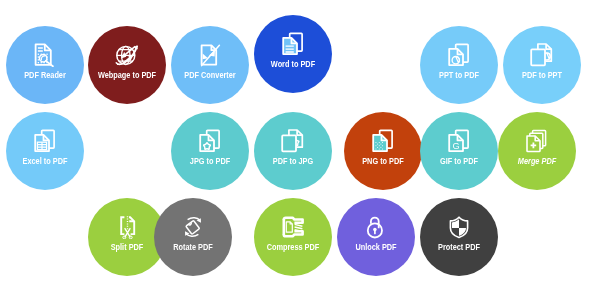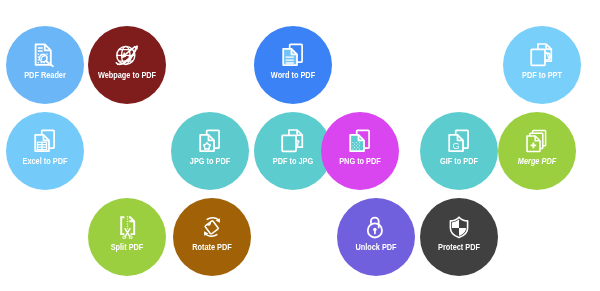--- a/index.html
+++ b/index.html
@@ -52,30 +52,54 @@
           <path d="M2.6 21.4 C 9.8 21.6 18.4 14.6 22.4 3.2" fill="none" stroke="#ffffff" stroke-width="1.3" stroke-linecap="round"></path>
           <path d="M21.6 2.2 L23.0 6.4 L18.8 4.4 Z" fill="#ffffff"></path>
           <path d="M20.2 3.4 L8.0 13.4" fill="none" stroke="#ffffff" stroke-width="1.6" stroke-linecap="butt"></path>
           <path d="M6.0 15.4 L11.2 13.8 L9.3 8.8 Z" fill="#ffffff"></path>
           <path d="M9.4 19.2 L16.4 13.4" fill="none" stroke="#ffffff" stroke-width="1.6" stroke-linecap="butt"></path>
           <path d="M18.6 11.6 L13.4 13.2 L15.4 18.2 Z" fill="#ffffff"></path>
         </svg>
       </span>
       <span class="lbl">Webpage to PDF</span>
     </div>
-    <div class="tile" style="left: 254.2px; top: 26px; background: #3b82f6; color: rgb(113, 194, 248);">
+    <div class="tile" style="left: 171.3px; top: 26px; background: rgb(111, 190, 248); color: rgb(111, 190, 248);">
+      <span class="ico">
+        <svg viewBox="0 0 24 24" xmlns="http://www.w3.org/2000/svg">
+          <path d="M3.6 2.4 h9.8 l4.8 4.8 v14.4 h-14.6 z" fill="none" stroke="#ffffff" stroke-width="1.8" stroke-linejoin="round"></path>
+          <path d="M13.4 2.4 v4.8 h4.8" fill="none" stroke="#ffffff" stroke-width="1.8" stroke-linejoin="round"></path>
+          <path d="M3.6 22.6 L21.4 2.2" fill="none" stroke="#ffffff" stroke-width="1.5" stroke-linecap="round"></path>
+          <path d="M4.6 10.6 L4.6 16.2 L10.0 15.2 Z" fill="#ffffff"></path>
+          <path d="M17.0 7.6 L16.6 13.6 L10.8 12.4 Z" fill="#ffffff"></path>
+        </svg>
+      </span>
+      <span class="lbl">PDF Converter</span>
+    </div>
+    <div class="tile" style="left: 254.2px; top: 15px; background: #1d4ed8; color: rgb(113, 194, 248);">
       <span class="ico">
         <svg viewBox="0 0 24 24" xmlns="http://www.w3.org/2000/svg">
           <rect x="8.7" y="1.4" width="12.4" height="17.7" rx="0.8" fill="none" stroke="#ffffff" stroke-width="1.7"></rect>
           <path d="M2.2 5.9 h8.3 l5.5 5.5 v10.7 h-13.8 z" fill="currentColor" stroke="#ffffff" stroke-width="1.8" stroke-linejoin="round"></path>
           <path d="M10.5 5.9 v5.5 h5.5" fill="none" stroke="#ffffff" stroke-width="1.8" stroke-linejoin="round"></path>
           <path d="M4.6 14.1 h8.2 M4.6 17.1 h8.2 M4.6 20.0 h8.2" stroke="#ffffff" stroke-width="1.35" stroke-linecap="butt"></path>
         </svg>
       </span>
       <span class="lbl">Word to PDF</span>
+    </div>
+    <div class="tile" style="left: 420px; top: 26px; background: rgb(118, 203, 249); color: rgb(118, 203, 249);">
+      <span class="ico">
+        <svg viewBox="0 0 24 24" xmlns="http://www.w3.org/2000/svg">
+          <rect x="8.7" y="1.4" width="12.4" height="17.7" rx="0.8" fill="none" stroke="#ffffff" stroke-width="1.7"></rect>
+          <path d="M2.2 5.9 h8.3 l5.5 5.5 v10.7 h-13.8 z" fill="currentColor" stroke="#ffffff" stroke-width="1.8" stroke-linejoin="round"></path>
+          <path d="M10.5 5.9 v5.5 h5.5" fill="none" stroke="#ffffff" stroke-width="1.8" stroke-linejoin="round"></path>
+          <circle cx="8.8" cy="17.2" r="3.7" fill="none" stroke="#ffffff" stroke-width="1.3"></circle>
+          <path d="M8.8 13.5 A3.7 3.7 0 0 1 11.4 19.8 Z" fill="none" stroke="#ffffff" stroke-width="1.2" stroke-linejoin="round"></path>
+        </svg>
+      </span>
+      <span class="lbl">PPT to PDF</span>
     </div>
     <div class="tile" style="left: 5.5px; top: 112px; background: rgb(116, 202, 249); color: rgb(116, 202, 249);">
       <span class="ico">
         <svg viewBox="0 0 24 24" xmlns="http://www.w3.org/2000/svg">
           <rect x="8.7" y="1.4" width="12.4" height="17.7" rx="0.8" fill="none" stroke="#ffffff" stroke-width="1.7"></rect>
           <path d="M2.2 5.9 h8.3 l5.5 5.5 v10.7 h-13.8 z" fill="currentColor" stroke="#ffffff" stroke-width="1.8" stroke-linejoin="round"></path>
           <path d="M10.5 5.9 v5.5 h5.5" fill="none" stroke="#ffffff" stroke-width="1.8" stroke-linejoin="round"></path>
           <rect x="4.4" y="13.2" width="9.2" height="7.4" fill="none" stroke="#ffffff" stroke-width="1.3"></rect>
           <path d="M4.4 15.7 h9.2 M4.4 18.1 h9.2 M9.0 13.2 v7.4" stroke="#ffffff" stroke-width="1.2"></path>
         </svg>
@@ -111,21 +135,21 @@
           <path d="M7.9 1.0 h8.2 l5.2 5.2 v12.0 h-13.4 z" fill="currentColor" stroke="#ffffff" stroke-width="1.7" stroke-linejoin="round"></path>
           <path d="M16.1 1.0 v5.2 h5.2" fill="none" stroke="#ffffff" stroke-width="1.7" stroke-linejoin="round"></path>
           <g transform="translate(5.6,-3.8)">
             <path d="M8.44 14.34 Q9.00 13.30 9.56 14.34 L9.62 14.45 Q10.23 15.60 11.52 15.83 L11.65 15.86 Q12.80 16.06 11.99 16.91 L11.90 17.01 Q11.00 17.95 11.17 19.24 L11.19 19.37 Q11.35 20.54 10.29 20.02 L10.18 19.97 Q9.00 19.40 7.82 19.97 L7.71 20.02 Q6.65 20.54 6.81 19.37 L6.83 19.24 Q7.00 17.95 6.10 17.01 L6.01 16.91 Q5.20 16.06 6.35 15.86 L6.48 15.83 Q7.77 15.60 8.38 14.45 L8.44 14.34 Z" fill="none" stroke="#ffffff" stroke-width="1.4" stroke-linejoin="round"></path>
           </g>
           <rect x="1.2" y="6.4" width="13.8" height="16.0" rx="0.8" fill="currentColor" stroke="#ffffff" stroke-width="1.8"></rect>
         </svg>
       </span>
       <span class="lbl">PDF to JPG</span>
     </div>
-    <div class="tile" style="left: 321px; top: 112px; background: #d946ef; color: rgb(93, 204, 206);">
+    <div class="tile" style="left: 344px; top: 112px; background: #c2410c; color: rgb(93, 204, 206);">
       <span class="ico">
         <svg viewBox="0 0 24 24" xmlns="http://www.w3.org/2000/svg">
           <rect x="8.7" y="1.4" width="12.4" height="17.7" rx="0.8" fill="none" stroke="#ffffff" stroke-width="1.7"></rect>
           <path d="M2.2 5.9 h8.3 l5.5 5.5 v10.7 h-13.8 z" fill="currentColor" stroke="#ffffff" stroke-width="1.8" stroke-linejoin="round"></path>
           <path d="M10.5 5.9 v5.5 h5.5" fill="none" stroke="#ffffff" stroke-width="1.8" stroke-linejoin="round"></path>
           <g fill="#ffffff">
             <rect x="4.50" y="13.00" width="0.9" height="0.9"></rect>
             <rect x="7.80" y="13.00" width="0.9" height="0.9"></rect>
             <rect x="11.10" y="13.00" width="0.9" height="0.9"></rect>
             <rect x="6.15" y="14.65" width="0.9" height="0.9"></rect>
@@ -173,35 +197,48 @@
           <path d="M15.2 5.3 v1.0 h4.0" fill="none" stroke="#ffffff" stroke-width="1.9" stroke-linejoin="miter"></path>
           <path d="M9.4 2.3 h-3.2 v16.8 h3.2" fill="none" stroke="#ffffff" stroke-width="1.9" stroke-linejoin="miter" stroke-linecap="butt"></path>
           <path d="M12.5 1.2 v14.0" fill="none" stroke="#ffffff" stroke-width="1.4" stroke-dasharray="1.0 1.4" stroke-linecap="butt"></path>
           <path d="M10.0 21.8 L15.0 13.6 M15.0 21.8 L10.0 13.6" fill="none" stroke="#ffffff" stroke-width="1.4" stroke-linecap="round"></path>
           <circle cx="9.3" cy="22.4" r="1.45" fill="none" stroke="#ffffff" stroke-width="1.0"></circle>
           <circle cx="15.7" cy="22.4" r="1.45" fill="none" stroke="#ffffff" stroke-width="1.0"></circle>
         </svg>
       </span>
       <span class="lbl">Split PDF</span>
     </div>
-    <div class="tile" style="left: 173px; top: 198px; background: #a16207; color: rgb(155, 207, 63);">
+    <div class="tile" style="left: 154px; top: 198px; background: #737373; color: rgb(155, 207, 63);">
       <span class="ico">
         <svg viewBox="0 0 24 24" xmlns="http://www.w3.org/2000/svg">
           <g transform="rotate(-37 11.7 12.4)">
             <path d="M7.9 7.3 h7.6 a1.0 1.0 0 0 1 1.0 1.0 v8.2 a1.0 1.0 0 0 1 -1.0 1.0 h-7.6 a1.0 1.0 0 0 1 -1.0 -1.0 v-8.2 a1.0 1.0 0 0 1 1.0 -1.0 z" fill="none" stroke="#ffffff" stroke-width="1.5"></path>
             <path d="M10.1 7.3 a1.6 1.6 0 0 0 3.2 0" fill="none" stroke="#ffffff" stroke-width="1.4"></path>
           </g>
           <path d="M6.6 4.6 C 11.2 1.6 16.2 2.6 19.0 5.2" fill="none" stroke="#ffffff" stroke-width="1.5" stroke-linecap="butt"></path>
           <path d="M20.0 7.8 L15.6 5.6 L19.8 3.2 Z" fill="#ffffff"></path>
           <path d="M17.4 19.4 C 12.8 22.4 7.8 21.4 5.0 18.8" fill="none" stroke="#ffffff" stroke-width="1.5" stroke-linecap="butt"></path>
           <path d="M4.0 16.2 L8.4 18.4 L4.2 20.8 Z" fill="#ffffff"></path>
         </svg>
       </span>
       <span class="lbl">Rotate PDF</span>
     </div>
+    <div class="tile" style="left: 254.2px; top: 198px; background: rgb(155, 207, 63); color: rgb(155, 207, 63);">
+      <span class="ico">
+        <svg viewBox="0 0 24 24" xmlns="http://www.w3.org/2000/svg">
+          <path d="M2.8 4.6 a1.9 1.9 0 0 1 1.9 -1.9 h6.9 l1.8 1.8 h8.2 v3.2 h-8.2" fill="none" stroke="#ffffff" stroke-width="2.6" stroke-linejoin="round" stroke-linecap="butt"></path>
+          <path d="M2.8 19.4 a1.9 1.9 0 0 0 1.9 1.9 h6.9 l1.8 -1.8 h8.2 v-3.2 h-8.2" fill="none" stroke="#ffffff" stroke-width="2.6" stroke-linejoin="round" stroke-linecap="butt"></path>
+          <path d="M2.8 4.0 v16.0" stroke="#ffffff" stroke-width="2.6" fill="none"></path>
+          <path d="M13.6 9.4 L21.4 11.2 M13.6 12.0 L21.4 13.8 M13.6 14.6 L21.4 16.4" stroke="#ffffff" stroke-width="1.4" stroke-linecap="butt" fill="none"></path>
+          <path d="M5.3 6.8 h3.8 l2.2 2.2 v8.2 h-6.0 z" fill="none" stroke="#ffffff" stroke-width="1.2" stroke-linejoin="round"></path>
+          <path d="M9.1 6.8 v2.2 h2.2" fill="none" stroke="#ffffff" stroke-width="1.1" stroke-linejoin="round"></path>
+        </svg>
+      </span>
+      <span class="lbl">Compress PDF</span>
+    </div>
     <div class="tile" style="left: 337.1px; top: 198px; background: rgb(112, 96, 221); color: rgb(112, 96, 221);">
       <span class="ico">
         <svg viewBox="0 0 24 24" xmlns="http://www.w3.org/2000/svg">
           <circle cx="10.9" cy="15.4" r="7.1" fill="none" stroke="#ffffff" stroke-width="1.8"></circle>
           <path d="M6.9 8.8 V6.5 a3.9 3.9 0 0 1 7.8 0 v6.8" fill="none" stroke="#ffffff" stroke-width="1.8" stroke-linecap="butt"></path>
           <circle cx="10.9" cy="14.4" r="1.75" fill="#ffffff"></circle>
           <path d="M10.9 15.4 v3.1" stroke="#ffffff" stroke-width="1.7" stroke-linecap="round"></path>
         </svg>
       </span>
       <span class="lbl">Unlock PDF</span>

